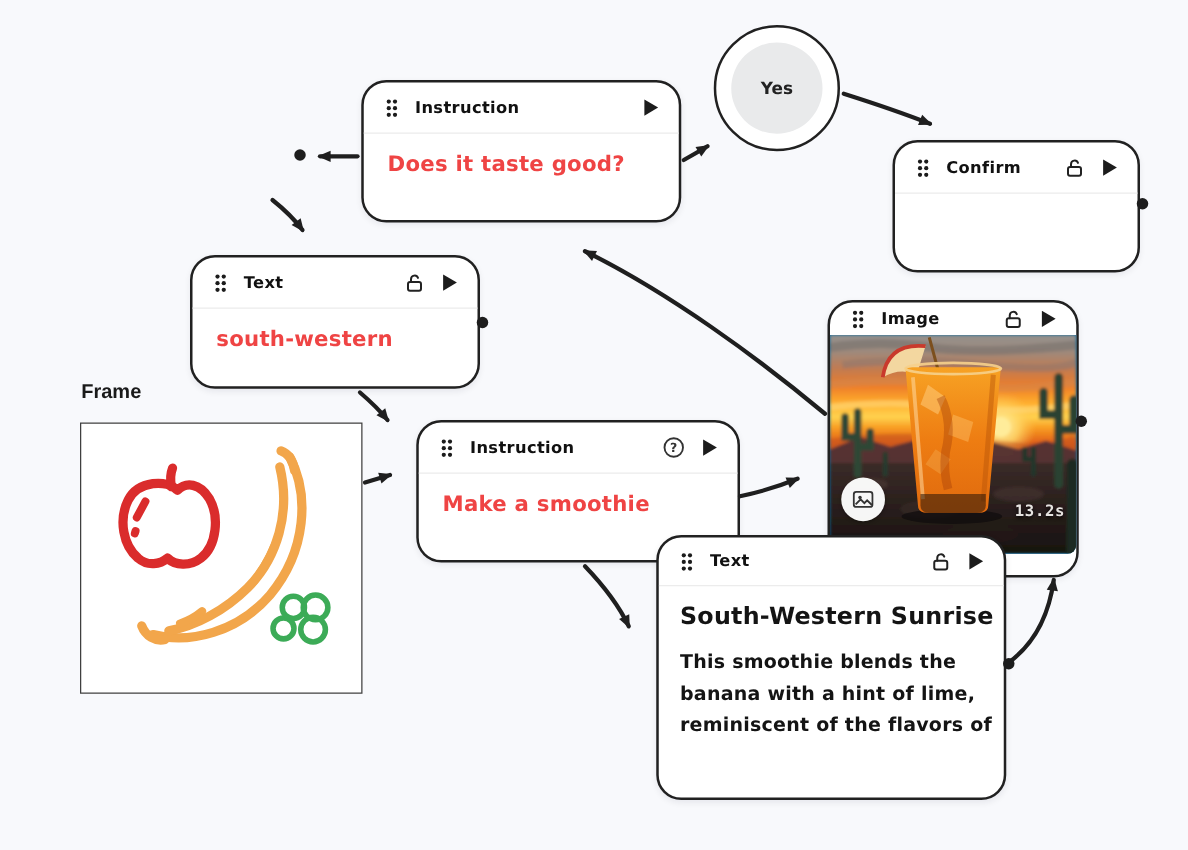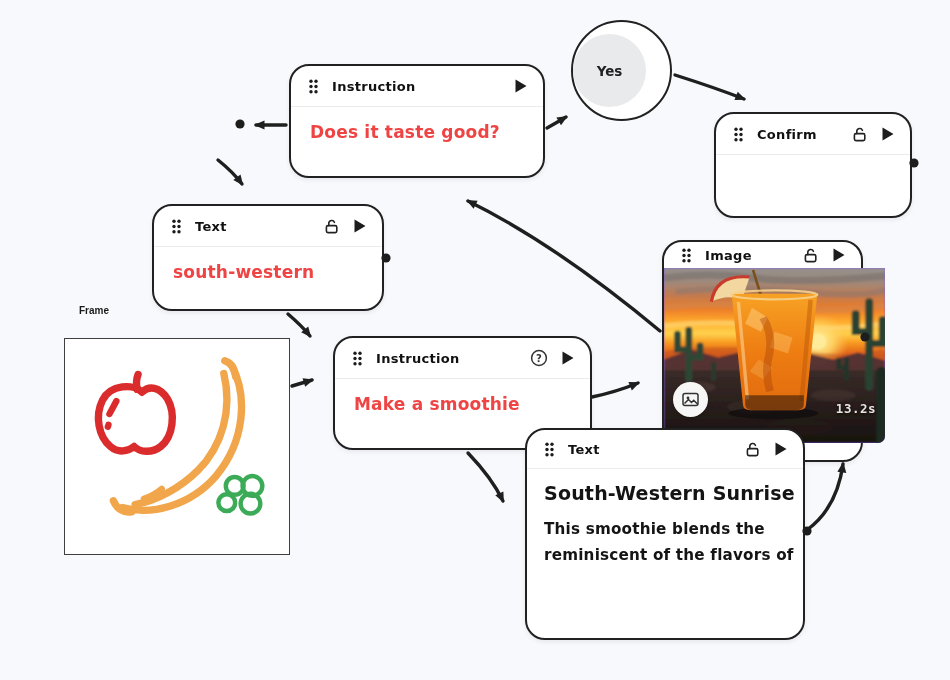--- a/index.html
+++ b/index.html
@@ -20,34 +20,34 @@
   .spacer{flex:1;}
   .iconbtn{display:flex;align-items:center;justify-content:center;width:20px;height:22px;
            background:none;border:none;padding:0;cursor:pointer;}
   .divider{border-top:1.5px solid #ececec;}
   .node-body{padding:15px 19px 0;font-weight:700;font-size:17px;color:#ef4444;
              letter-spacing:.2px;white-space:nowrap;}
 
   
   .circle-node{position:absolute;background:#fff;border:2.5px solid #212121;
                border-radius:50%;box-sizing:border-box;display:flex;align-items:center;
-               justify-content:flex-start;z-index:2;}
+               justify-content:center;z-index:2;}
   .circle-inner{border-radius:50%;background:#e9eaeb;display:flex;align-items:center;
                 justify-content:center;font-weight:700;font-size:13.5px;color:#222;}
 
   
   .frame-label{position:absolute;left:65px;top:305px;font-family:"Liberation Sans",sans-serif;
-               font-size:10px;font-weight:600;color:#1a1a1a;z-index:2;margin-left:14px;}
+               font-size:16px;font-weight:600;color:#1a1a1a;z-index:2;}
   .frame-box{position:absolute;left:64px;top:338px;width:226px;height:217px;
              background:#fff;border:1.5px solid #3f3f3f;box-sizing:border-box;z-index:2;}
 
   
   #node-image{padding:0;}
   .photo-wrap{position:relative;width:100%;height:175px;overflow:hidden;
-              border-radius:0 0 7px 7px;background:#8b5cf6;padding-left:24px;}
+              border-radius:0 0 7px 7px;background:#0369a1;}
   .photo-svg{position:absolute;left:0;top:0;width:100%;height:100%;}
   .photo-btn{position:absolute;left:9px;bottom:26px;width:35px;height:35px;border-radius:50%;
              background:rgba(255,255,255,.96);border:none;display:flex;align-items:center;
              justify-content:center;cursor:pointer;box-shadow:0 1px 3px rgba(0,0,0,.35);}
   .duration{position:absolute;right:9px;bottom:27px;font-family:"DejaVu Sans Mono",monospace;
             font-weight:700;font-size:12.5px;color:#e6e3e0;letter-spacing:.5px;
             text-shadow:0 1px 3px rgba(0,0,0,.85);}
 
   
   #node-text-result{overflow:hidden;z-index:4;}
@@ -356,20 +356,21 @@
           </svg>
       </button>
     </div>
     <div class="divider"></div>
     <div class="result-body">
       <div class="result-heading">
         <span class="tline">South-Western Sunrise</span>
       </div>
       <div class="result-paragraph">
         <span class="tline">This smoothie blends the</span>
+        <span class="tline">banana with a hint of lime,</span>
         <span class="tline">reminiscent of the flavors of</span>
       </div>
     </div>
   </div>
 
   <svg class="arrows" width="950" height="680" viewBox="0 0 950 680">
     <defs>
       <marker id="ah" markerUnits="userSpaceOnUse" markerWidth="18" markerHeight="18" refX="9" refY="5" orient="auto">
         <path d="M0.5,0.5 L11,5 L0.5,9.5 Z" fill="#1f1f1f"></path>
       </marker>

